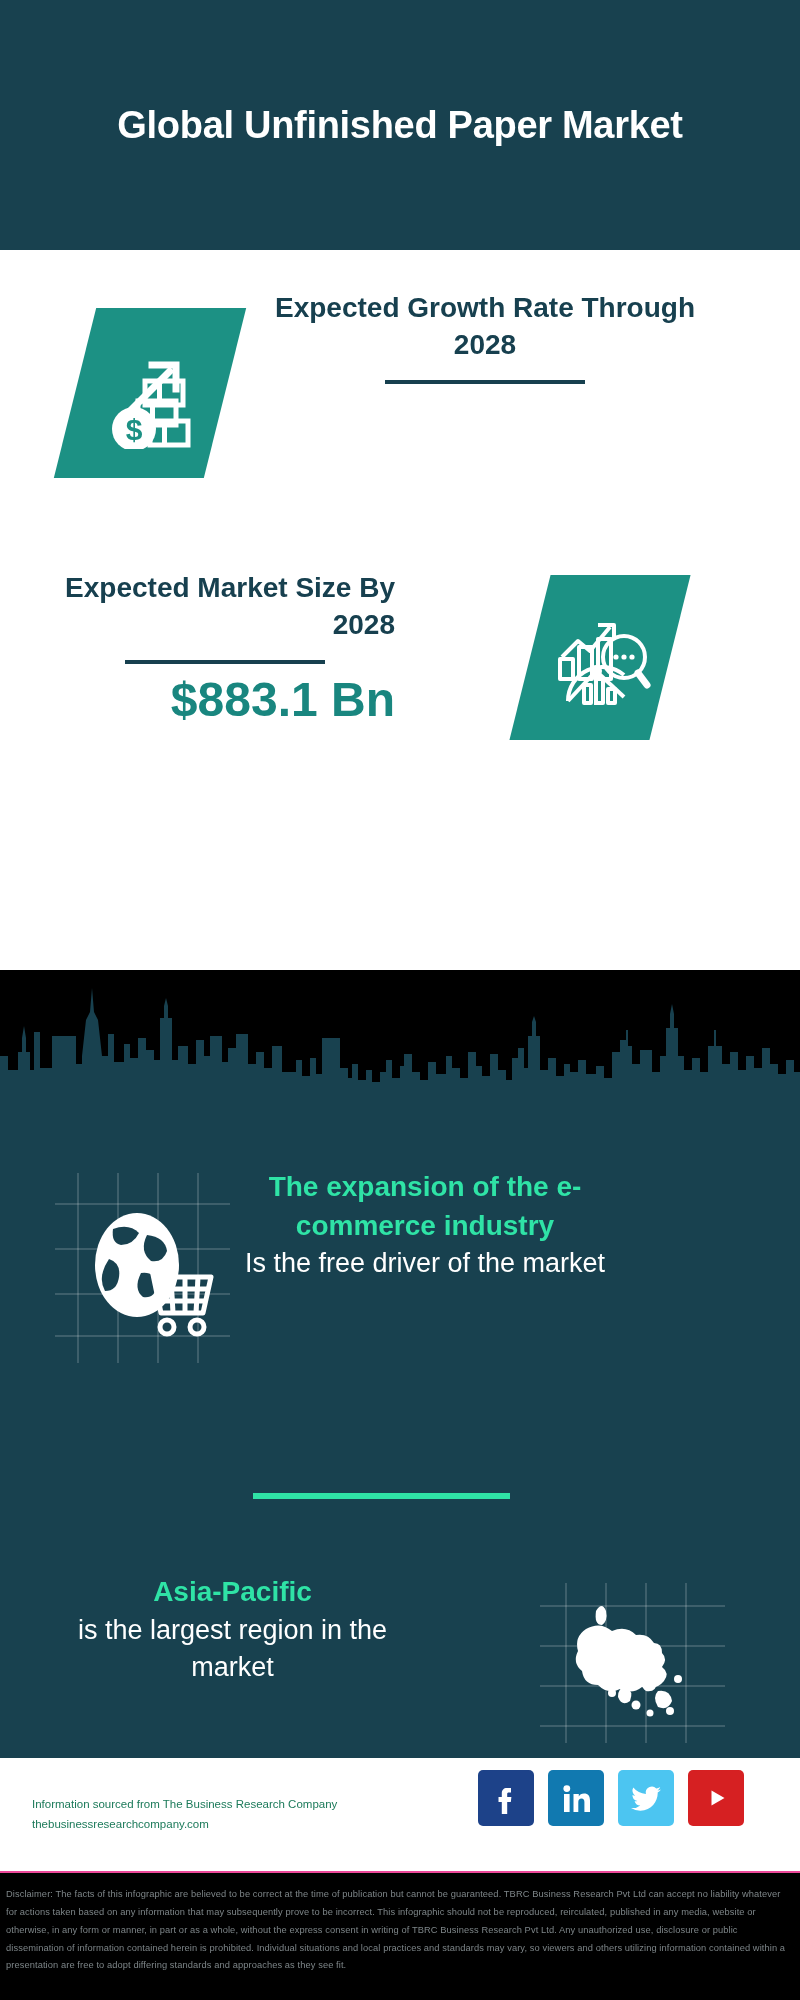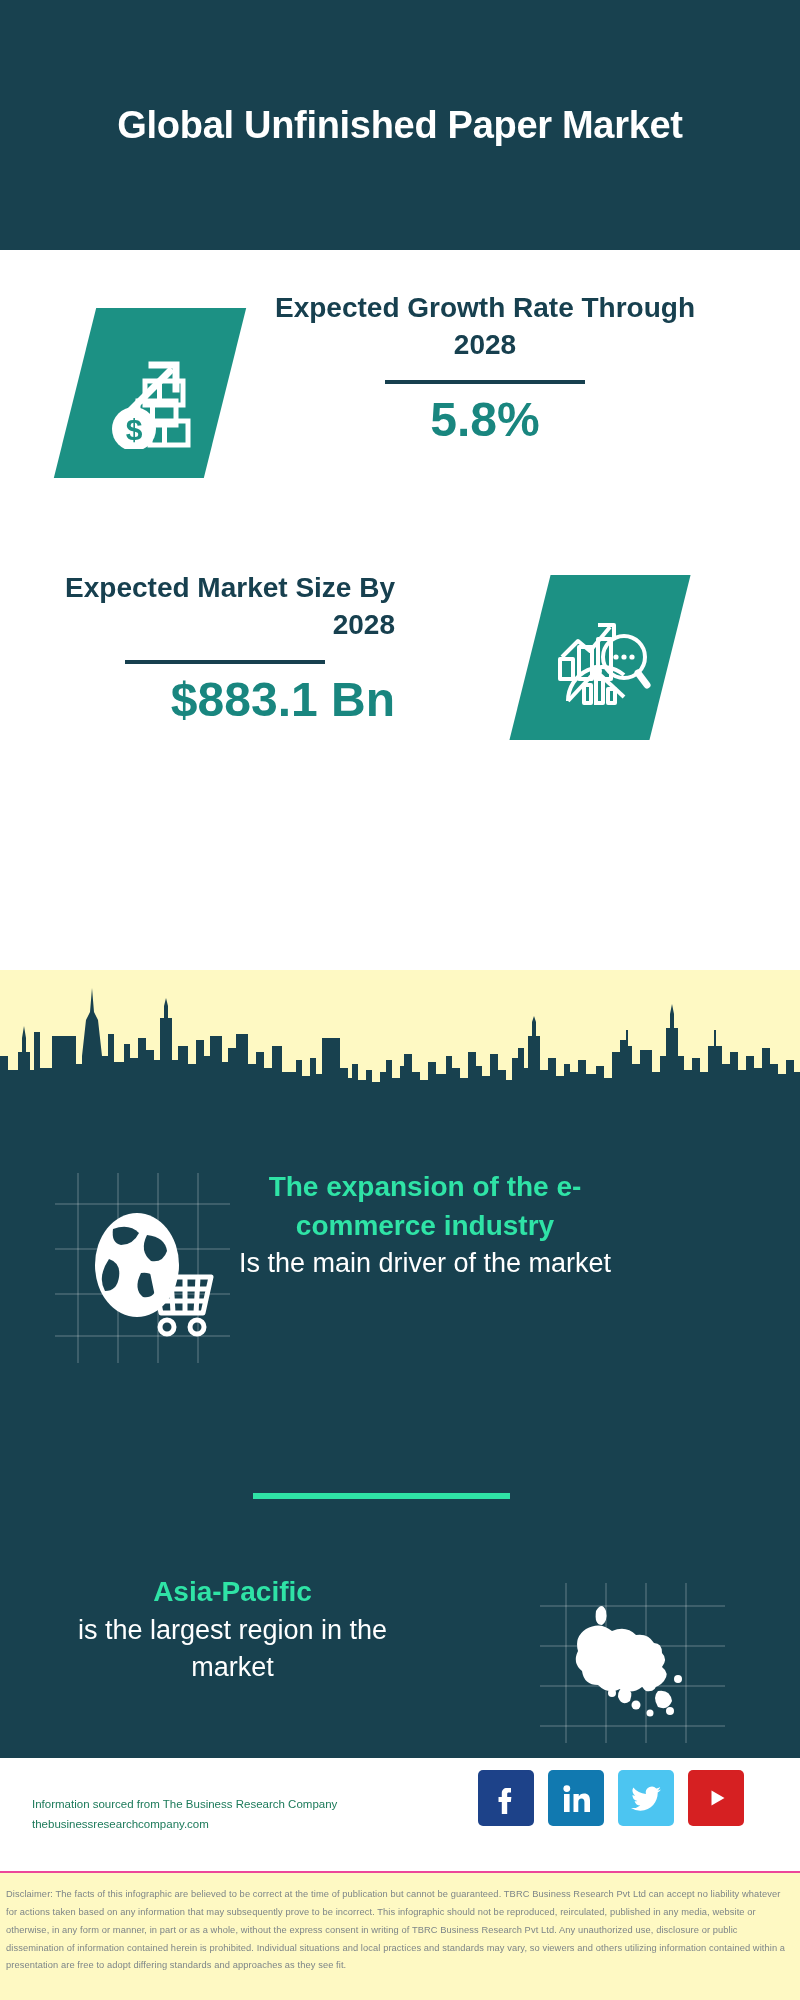--- a/index.html
+++ b/index.html
@@ -5,21 +5,21 @@
   * { box-sizing: border-box; margin: 0; padding: 0; }
   html, body {
     width: 800px;
     background: #ffffff;
     font-family: "Liberation Sans", sans-serif;
   }
   .page {
     position: relative;
     width: 800px;
     height: 2000px;
-    background: #fef9c3;
+    background: #000000;
     overflow: hidden;
   }
 
   
   .header {
     position: absolute;
     top: 0; left: 0;
     width: 800px;
     height: 250px;
     background: #18414f;
@@ -274,21 +274,20 @@
             <rect x="68" y="84" width="5" height="24"></rect>
           </g>
 
           <circle cx="40" cy="92" r="22" fill="#ffffff"></circle>
           <text x="40" y="103" font-family="Liberation Sans, sans-serif" font-size="30" font-weight="bold" fill="#1c9184" text-anchor="middle">$</text>
         </svg>
       </div>
       <div class="growth-text">
         <div class="stat-label">Expected Growth Rate Through 2028</div>
         <div class="rule-dark"></div>
-        <div class="stat-value">5.8%</div>
       </div>
     </div>
 
     <div class="size-row">
       <div class="size-text">
         <div class="stat-label">Expected Market Size By 2028</div>
         <div class="rule-dark"></div>
         <div class="stat-value">$883.1 Bn</div>
       </div>
       <div class="para-shape size-icon-box"></div>
@@ -363,21 +362,21 @@
             <line x1="116" y1="104" x2="118" y2="140"></line>
             <line x1="130" y1="104" x2="130" y2="140"></line>
             <line x1="143" y1="104" x2="141" y2="140"></line>
           </g>
           <circle cx="112" cy="154" r="7" fill="none" stroke="#ffffff" stroke-width="5"></circle>
           <circle cx="142" cy="154" r="7" fill="none" stroke="#ffffff" stroke-width="5"></circle>
         </svg>
       </div>
       <div class="driver-text">
         <div class="accent-line">The expansion of the e-commerce industry</div>
-        <div class="white-line">Is the main driver of the market</div>
+        <div class="white-line">Is the free driver of the market</div>
       </div>
     </div>
 
     <div class="green-rule"></div>
 
     <div class="region-row">
       <div class="region-text">
         <div class="accent-line">Asia-Pacific</div>
         <div class="white-line">is the largest region in the market</div>
       </div>

